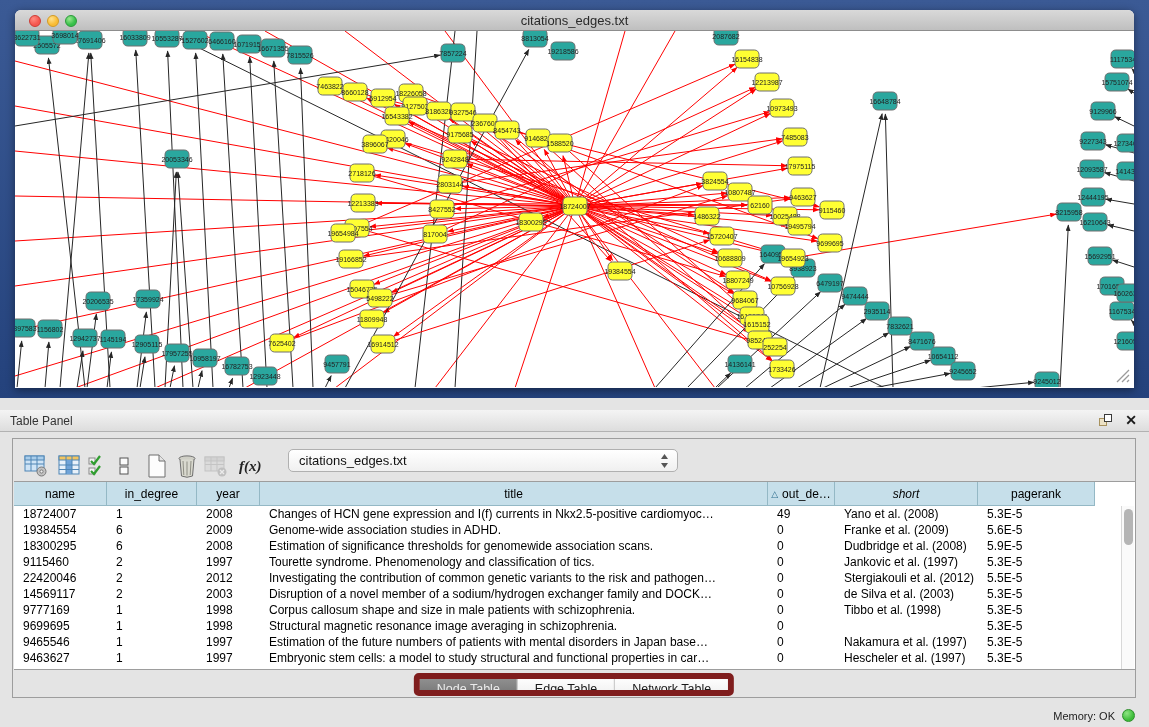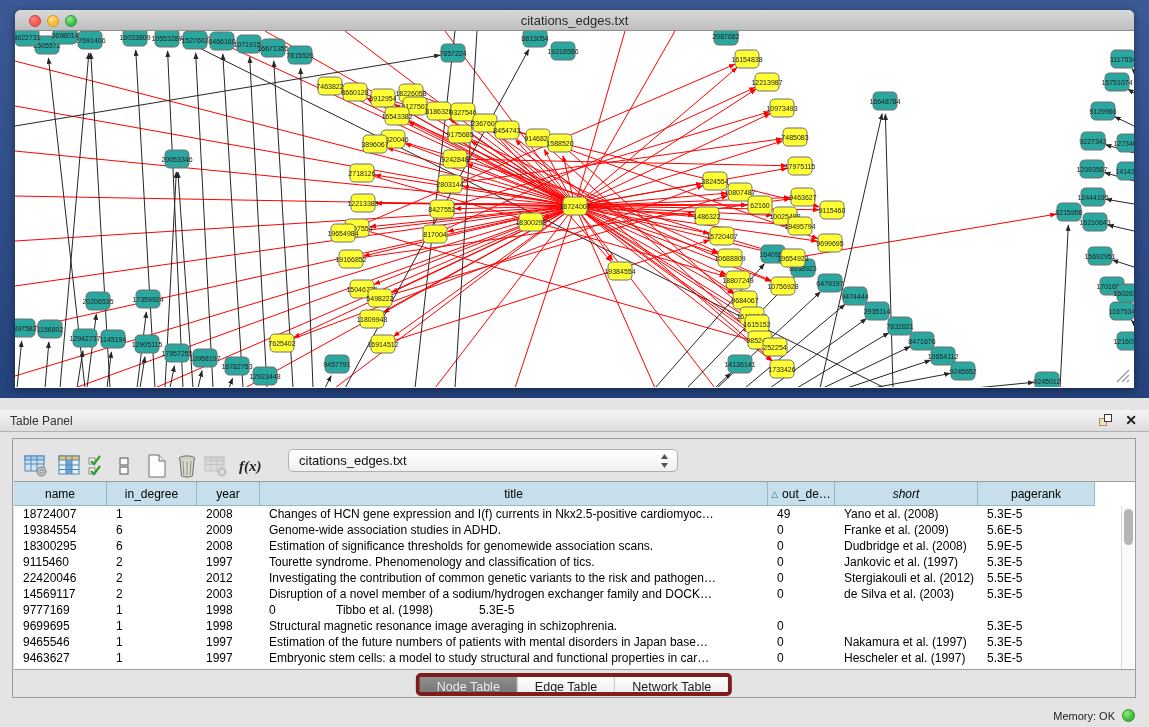--- a/index.html
+++ b/index.html
@@ -56,21 +56,21 @@
   .tbody { position:absolute; left:0; top:24px; }
   .tr { display:flex; height:16px; }
   .td { font-size:12px; color:#000; line-height:16px; white-space:nowrap; overflow:hidden;
         text-overflow:ellipsis; padding-left:9px; }
   .vscroll { position:absolute; right:1px; top:24px; width:13px; height:163px;
              background:#fafafa; border-left:1px solid #d8d8d8; }
   .vthumb { position:absolute; left:2px; top:3px; width:9px; height:36px; border-radius:5px;
             background:#b5b5b5; }
 
   .tabs { position:absolute; left:50%; transform:translateX(-50%); top:234px; height:23px;
-          display:flex; border:4px solid #7f1d1d; border-radius:5px; overflow:hidden;
+          display:flex; border:6px solid #7f1d1d; border-radius:5px; overflow:hidden;
           background:#fff; }
   .tab { height:21px; padding:0 17px; font-size:12.5px; line-height:21px; color:#1a1a1a;
          background:linear-gradient(#fdfdfd,#ebebeb); border-right:1px solid #b9b9b9; }
   .tab:last-child { border-right:none; }
   .tab.sel { background:linear-gradient(#8f8f8f,#6e6e6e); color:#ececec; }
 
   .statusbar { position:absolute; right:14px; bottom:5px; display:flex; align-items:center; }
   .mem-label { font-size:11px; color:#222; margin-right:7px; }
   .memdot { width:13px; height:13px; border-radius:50%;
             background:radial-gradient(circle at 35% 30%,#8fe583,#3cbc38 65%); border:1px solid #2c8f2a; }
@@ -873,20 +873,21 @@
               <div class="td" style="width: 63px;">2003</div>
               <div class="td" style="width: 508px;">Disruption of a novel member of a sodium/hydrogen exchanger family and DOCK…</div>
               <div class="td" style="width: 67px;">0</div>
               <div class="td" style="width: 143px;">de Silva et al. (2003)</div>
               <div class="td" style="width: 117px;">5.3E-5</div>
             </div>
             <div class="tr">
               <div class="td" style="width: 93px;">9777169</div>
               <div class="td" style="width: 90px;">1</div>
               <div class="td" style="width: 63px;">1998</div>
+              <div class="td" style="width: 508px;">Corpus callosum shape and size in male patients with schizophrenia.</div>
               <div class="td" style="width: 67px;">0</div>
               <div class="td" style="width: 143px;">Tibbo et al. (1998)</div>
               <div class="td" style="width: 117px;">5.3E-5</div>
             </div>
             <div class="tr">
               <div class="td" style="width: 93px;">9699695</div>
               <div class="td" style="width: 90px;">1</div>
               <div class="td" style="width: 63px;">1998</div>
               <div class="td" style="width: 508px;">Structural magnetic resonance image averaging in schizophrenia.</div>
               <div class="td" style="width: 67px;">0</div>

